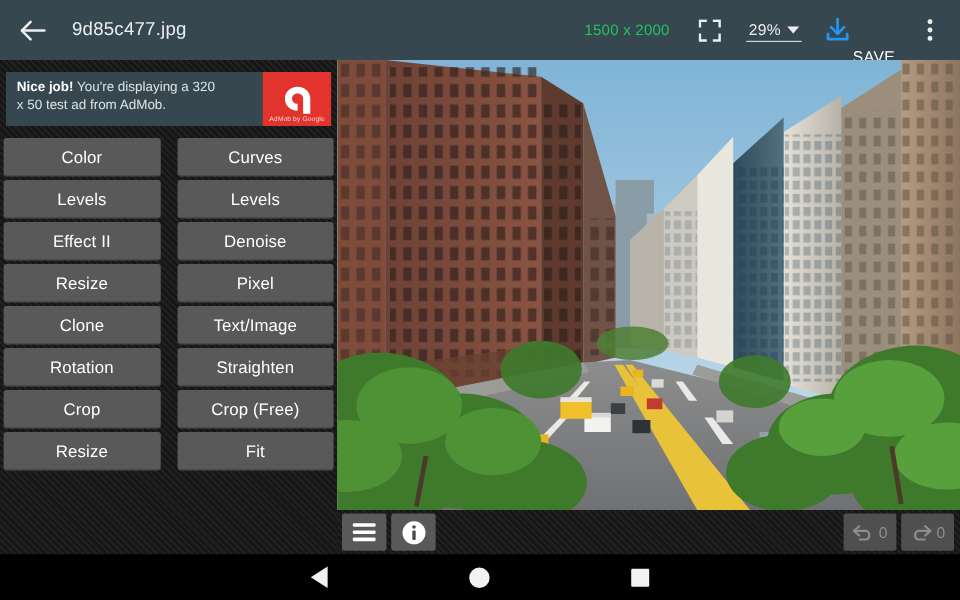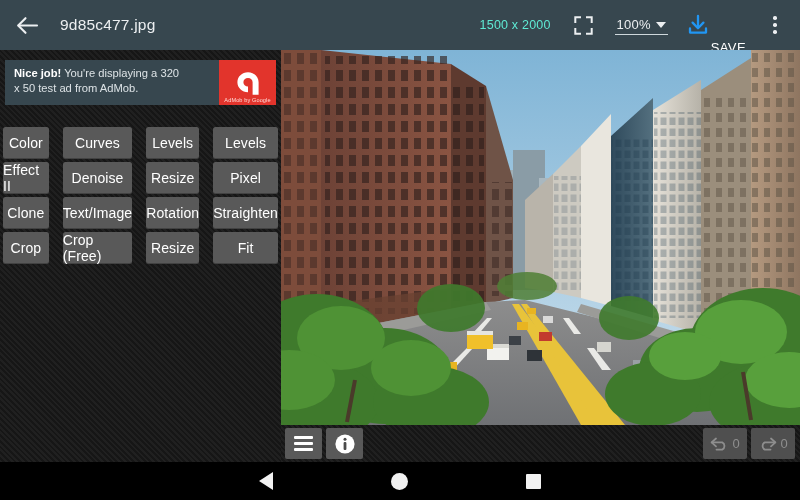--- a/index.html
+++ b/index.html
@@ -21,21 +21,21 @@
   }
   .back-btn svg { display:block; }
   .file-title {
     color:#eceff1; font-size:15.5px; letter-spacing:.2px;
     margin-left:6px; white-space:nowrap;
   }
   .toolbar-right {
     margin-left:auto; display:flex; align-items:center; height:50px; padding-right:6px;
   }
   .dimensions {
-    color:#5eead4; font-size:12.5px; letter-spacing:.2px; margin-right:18px;
+    color:#22c55e; font-size:12.5px; letter-spacing:.2px; margin-right:18px;
   }
   .fullscreen-btn {
     width:30px; height:30px; display:flex; align-items:center; justify-content:center;
     margin-right:16px;
   }
   .zoom-spinner {
     display:flex; align-items:center; gap:5px;
     border-bottom:1.5px solid #cfd8dc; padding:1px 2px 2px 2px; margin-right:18px;
   }
   .zoom-value { color:#eceff1; font-size:13px; letter-spacing:.2px; }
@@ -71,21 +71,21 @@
     display:flex; flex-direction:column; align-items:center; justify-content:center;
   }
   .admob-glyph { width:30px; height:27px; display:block; margin-top:1px; }
   .ad-attr {
     position:absolute; bottom:2.5px; left:0; right:0; text-align:center;
     color:#ffd9d6; font-size:5.6px; letter-spacing:.1px;
   }
 
   .tool-grid {
     position:absolute; left:3px; top:65px; width:275px;
-    display:grid; grid-template-columns:1fr 1fr 1fr 1fr; gap:3px 14px;margin-top:12px;
+    display:grid; grid-template-columns:1fr 1fr; gap:3px 14px;
   }
   .tool-btn {
     height:32px; background:#595959; border-radius:2.5px;
     display:flex; align-items:center; justify-content:center;
     color:#fff; font-size:14px; letter-spacing:.1px;
     box-shadow:inset 0 -1px 0 rgba(0,0,0,.25);
   }
 
   
   .canvas {
@@ -149,21 +149,21 @@
           <g fill="none" stroke="#eceff1" stroke-width="2" stroke-linecap="square">
             <path d="M1.3 6 V1.3 H6"></path>
               <path d="M13 1.3 H17.7 V6"></path>
             <path d="M17.7 13 V17.7 H13"></path>
               <path d="M6 17.7 H1.3 V13"></path>
           </g>
         </svg>
       </div>
 
       <div class="zoom-spinner">
-        <span class="zoom-value">100%</span>
+        <span class="zoom-value">29%</span>
         <span class="caret"></span>
       </div>
 
       <div class="save-btn">
         <svg width="24" height="24" viewBox="0 0 24 24" aria-hidden="true">
           <line x1="12" y1="3" x2="12" y2="14.2" stroke="#2196f3" stroke-width="2.3" stroke-linecap="round"></line>
           <path d="M6.6 9.6 L12 15.2 L17.4 9.6" fill="none" stroke="#2196f3" stroke-width="2.3" stroke-linecap="round" stroke-linejoin="round"></path>
           <path d="M4 15.5 V19.6 H20 V15.5" fill="none" stroke="#2196f3" stroke-width="2.3" stroke-linecap="round" stroke-linejoin="round"></path>
         </svg>
         <span class="save-label">SAVE</span>

